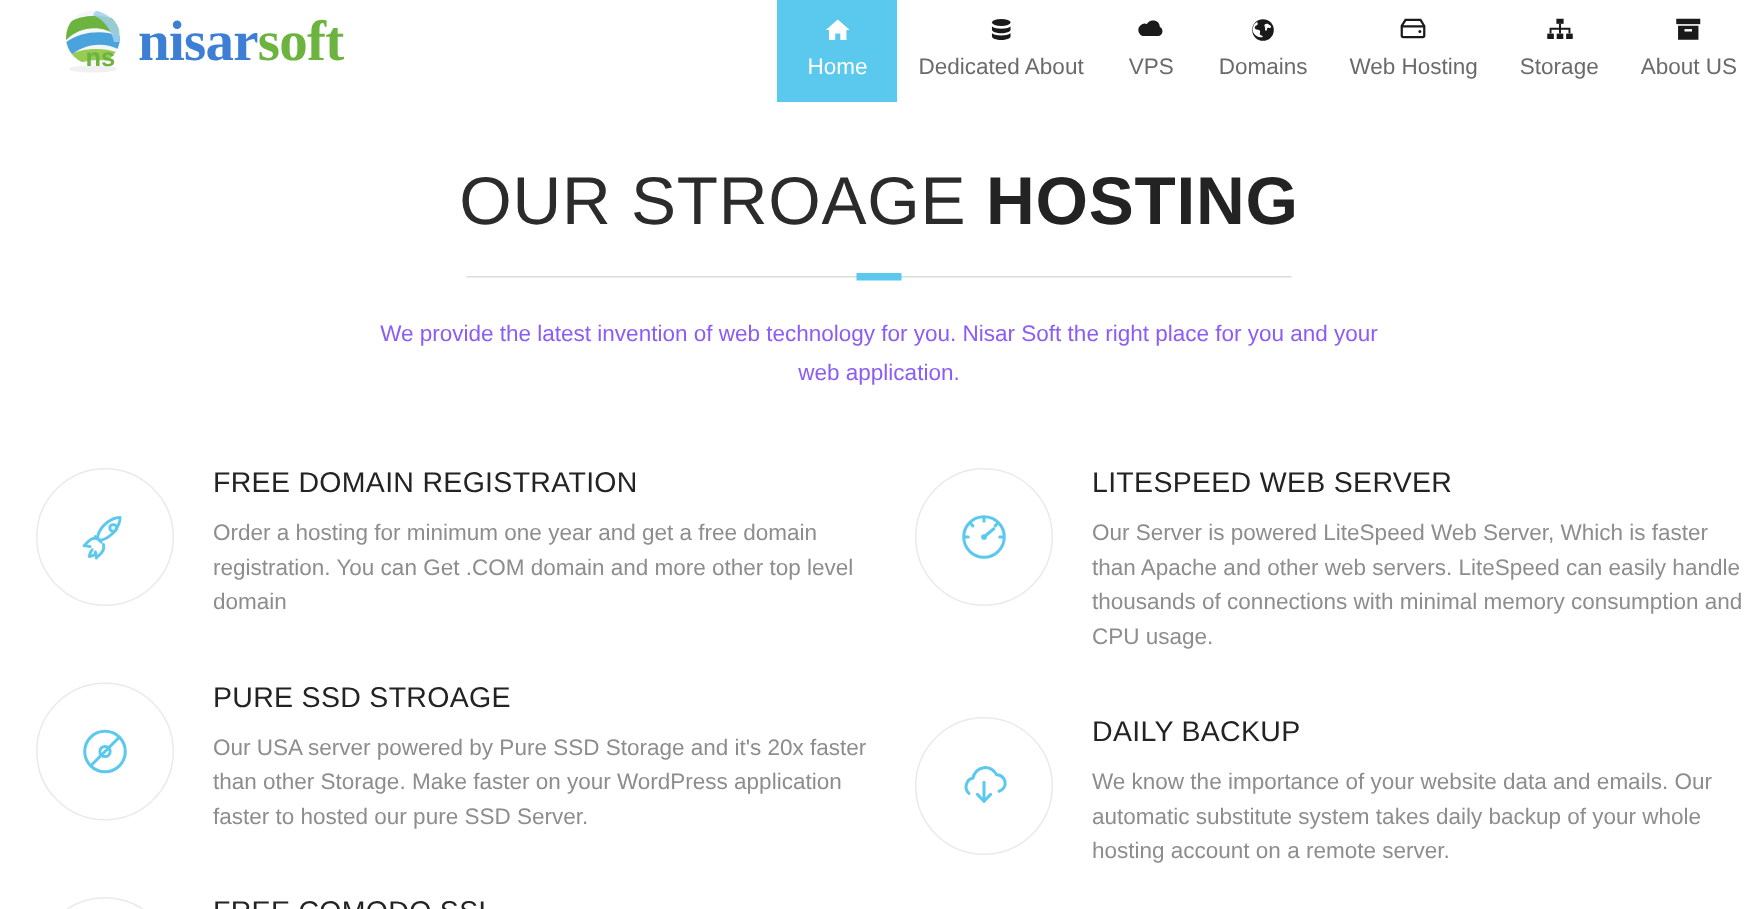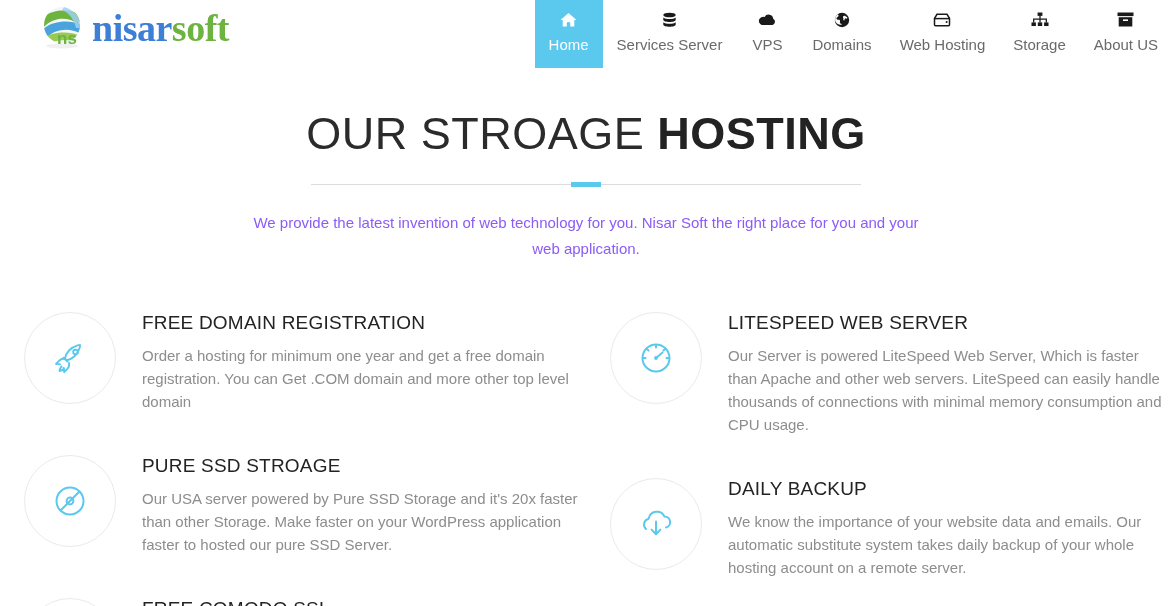--- a/index.html
+++ b/index.html
@@ -83,21 +83,21 @@
     line-height: 18px;
     white-space: nowrap;
     color: #6a6a6a;
   }
   .nav-item.active {
     background: #5bc8ee;
   }
   .nav-item.active .nav-icon,
   .nav-item.active .nav-label { color: #ffffff; }
 
-  .nav-item:nth-child(1) { width: 68px; padding-left: 0; padding-right: 0; }
+  .nav-item:nth-child(1) { width: 80px; padding-left: 0; padding-right: 0; }
 
   
   .section-head {
     margin-top: 38px;
     text-align: center;
   }
   .section-title {
     font-size: 45px;
     line-height: 56px;
     letter-spacing: 0.5px;
@@ -230,21 +230,21 @@
     </a>
 
     <a class="nav-item" href="#">
       <span class="nav-icon">
         <svg width="15" height="17" viewBox="0 0 15 17">
           <ellipse cx="7.5" cy="3" rx="6.2" ry="2.3" fill="currentColor"></ellipse>
           <path fill="currentColor" d="M1.3 5.6v2.2c0 1.3 2.8 2.3 6.2 2.3s6.2-1 6.2-2.3V5.6c-1.3 1-3.7 1.5-6.2 1.5S2.6 6.6 1.3 5.6z"></path>
           <path fill="currentColor" d="M1.3 10.2v2.2c0 1.3 2.8 2.3 6.2 2.3s6.2-1 6.2-2.3v-2.2c-1.3 1-3.7 1.5-6.2 1.5s-4.9-.5-6.2-1.5z"></path>
         </svg>
       </span>
-      <span class="nav-label">Services Server</span>
+      <span class="nav-label">Dedicated About</span>
     </a>
 
     <a class="nav-item" href="#">
       <span class="nav-icon">
         <svg width="19" height="14" viewBox="0 0 19 14">
             <path fill="currentColor" d="M15.2 5.8A4.6 4.6 0 0 0 6.6 4 3.6 3.6 0 0 0 3.7 12h11a3.4 3.4 0 0 0 .5-6.2z"></path>
           </svg>
       </span>
       <span class="nav-label">VPS</span>
     </a>

